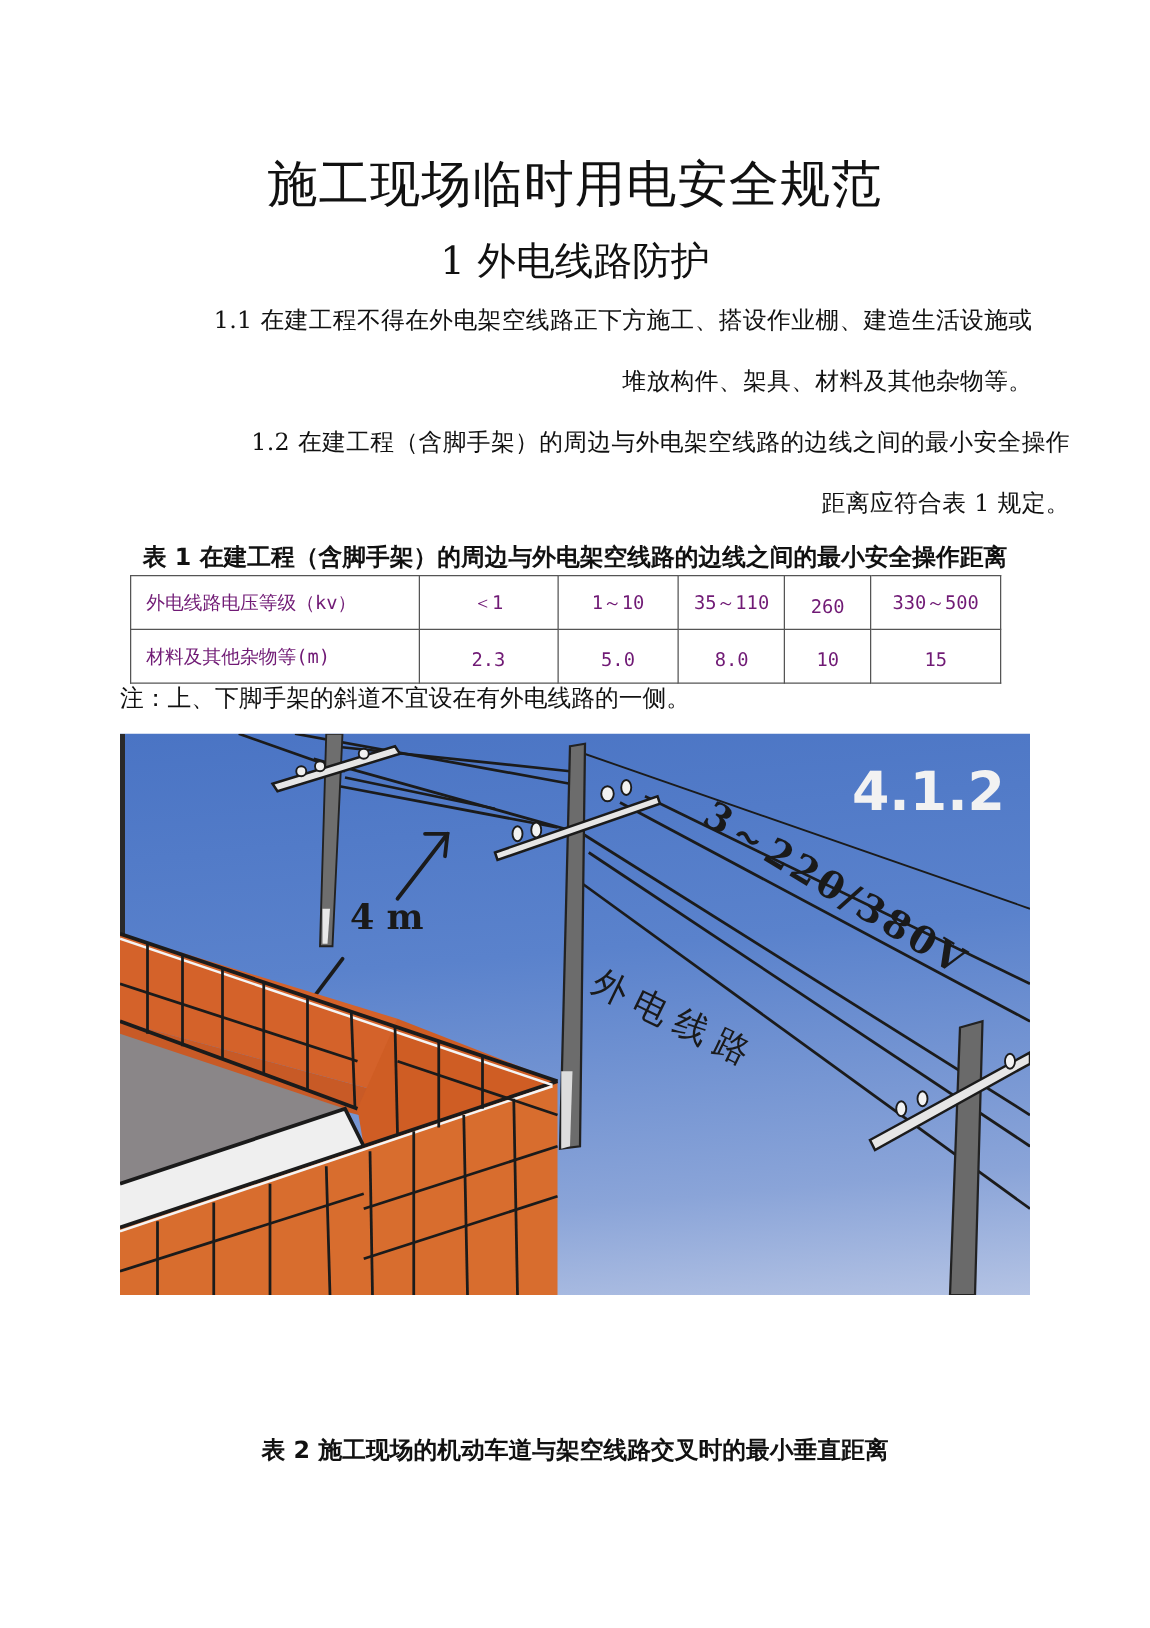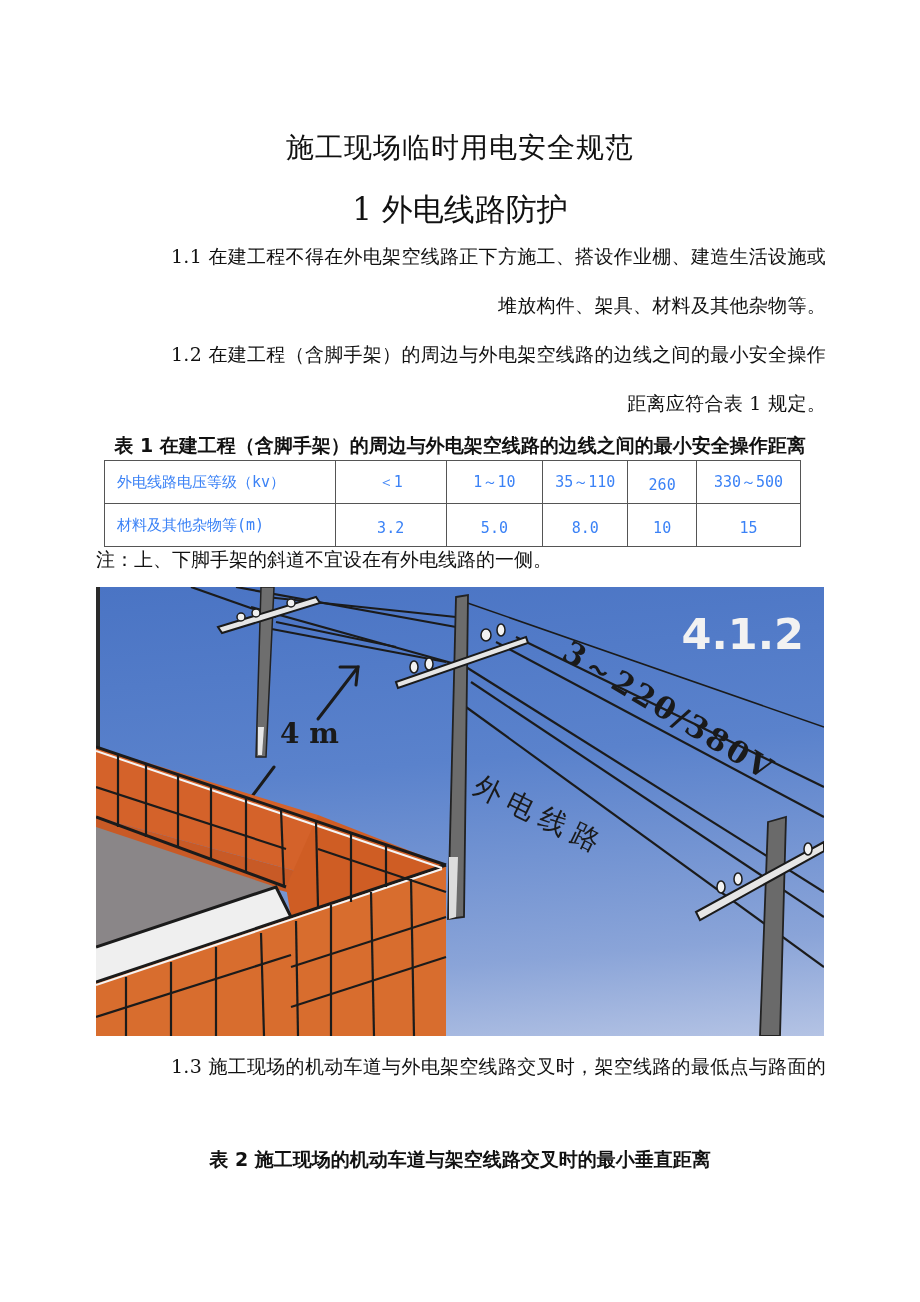--- a/index.html
+++ b/index.html
@@ -3,21 +3,21 @@
 <meta charset="utf-8">
 <style>
   html, body { margin: 0; padding: 0; background: #ffffff; }
   body {
     width: 920px; height: 1302px; position: relative; overflow: hidden;
     font-family: "DejaVu Serif", "Liberation Serif", serif; color: #111;
   }
   .abs { position: absolute; text-align: right; }
   .title {
     left: 0; width: 920px; top: 122px; text-align: center;
-    font-size: 28px; line-height: 52px; letter-spacing: 1px; font-weight: normal;
+    font-size: 40px; line-height: 52px; letter-spacing: 1px; font-weight: normal;
   }
   .subtitle {
     left: 0; width: 920px; top: 188px; text-align: center;
     font-size: 31px; line-height: 42px;
   }
   .para {
     left: 96px; width: 730px; font-size: 19px; line-height: 49px;
     letter-spacing: 0.3px;
   }
   .para .line { display: block; white-space: nowrap; }
@@ -25,21 +25,21 @@
     left: 0; width: 920px; text-align: center; font-size: 19px; font-weight: bold;
     font-family: "DejaVu Sans", "Liberation Sans", sans-serif; white-space: nowrap;
   }
   table.t1 {
     position: absolute; left: 104px; top: 460px; width: 697px;
     border-collapse: collapse; font-size: 15px;
     font-family: "DejaVu Sans Mono", "Liberation Mono", monospace;
   }
   table.t1 td {
     border: 1px solid #555; height: 36px; padding: 0; text-align: center;
-    color: #3b82f6; white-space: nowrap;
+    color: #701a75; white-space: nowrap;
   }
   table.t1 td.head { text-align: left; padding-left: 12px; }
   .note { left: 96px; top: 543px; font-size: 19px; line-height: 32px; white-space: nowrap; }
   .figure {
     left: 96px; top: 587px; width: 728px; height: 449px; overflow: hidden;
     background: linear-gradient(175deg, #4a74c4 0%, #5a82cc 40%, #8aa4d8 80%, #b4c3e4 100%);
   }
   .figure svg { display: block; }
   .fig-label {
     position: absolute; right: 20px; top: 22px; color: #f2f2f2;
@@ -63,21 +63,21 @@
 <body>
 
 <div class="abs title">施工现场临时用电安全规范</div>
 <div class="abs subtitle">1 外电线路防护</div>
 
 <div class="abs para" style="top:232px;">
   <span class="line">1.1 在建工程不得在外电架空线路正下方施工、搭设作业棚、建造生活设施或</span>
   <span class="line">堆放构件、架具、材料及其他杂物等。</span>
 </div>
 
-<div class="abs para" style="top:330px;">
+<div class="abs para" style="top:330px;margin-left:30px;">
   <span class="line">1.2 在建工程（含脚手架）的周边与外电架空线路的边线之间的最小安全操作</span>
   <span class="line">距离应符合表 1 规定。</span>
 </div>
 
 <div class="abs caption" style="top:433px;">表 1  在建工程（含脚手架）的周边与外电架空线路的边线之间的最小安全操作距离</div>
 
 <table class="t1">
   <colgroup>
     <col style="width:231px">
       <col style="width:111px">
@@ -90,21 +90,21 @@
       <tr>
     <td class="head">外电线路电压等级（kv）</td>
     <td>＜1</td>
     <td>1～10</td>
     <td>35～110</td>
     <td style="padding-top:6px;">260</td>
     <td>330～500</td>
   </tr>
   <tr>
     <td class="head">材料及其他杂物等(m)</td>
-    <td style="padding-top:6px;">3.2</td>
+    <td style="padding-top:6px;">2.3</td>
     <td style="padding-top:6px;">5.0</td>
     <td style="padding-top:6px;">8.0</td>
     <td style="padding-top:6px;">10</td>
     <td style="padding-top:6px;">15</td>
   </tr>
 </tbody>
   </table>
 
 <div class="abs note">注：上、下脚手架的斜道不宜设在有外电线路的一侧。</div>
 
@@ -204,16 +204,15 @@
       <path d="M195 420 L350 370"></path>
     </g>
   </svg>
   <div class="fig-label">4.1.2</div>
   <div class="fig-4m">4 m</div>
   <div class="fig-volt">3～220/380V</div>
   <div class="fig-line-label">外电线路</div>
 </div>
 
 <div class="abs para" style="top:1042px;">
-  <span class="line">1.3 施工现场的机动车道与外电架空线路交叉时，架空线路的最低点与路面的</span>
 </div>
 
 <div class="abs caption" style="top:1147px;">表 2  施工现场的机动车道与架空线路交叉时的最小垂直距离</div>
 
 </body></html>

